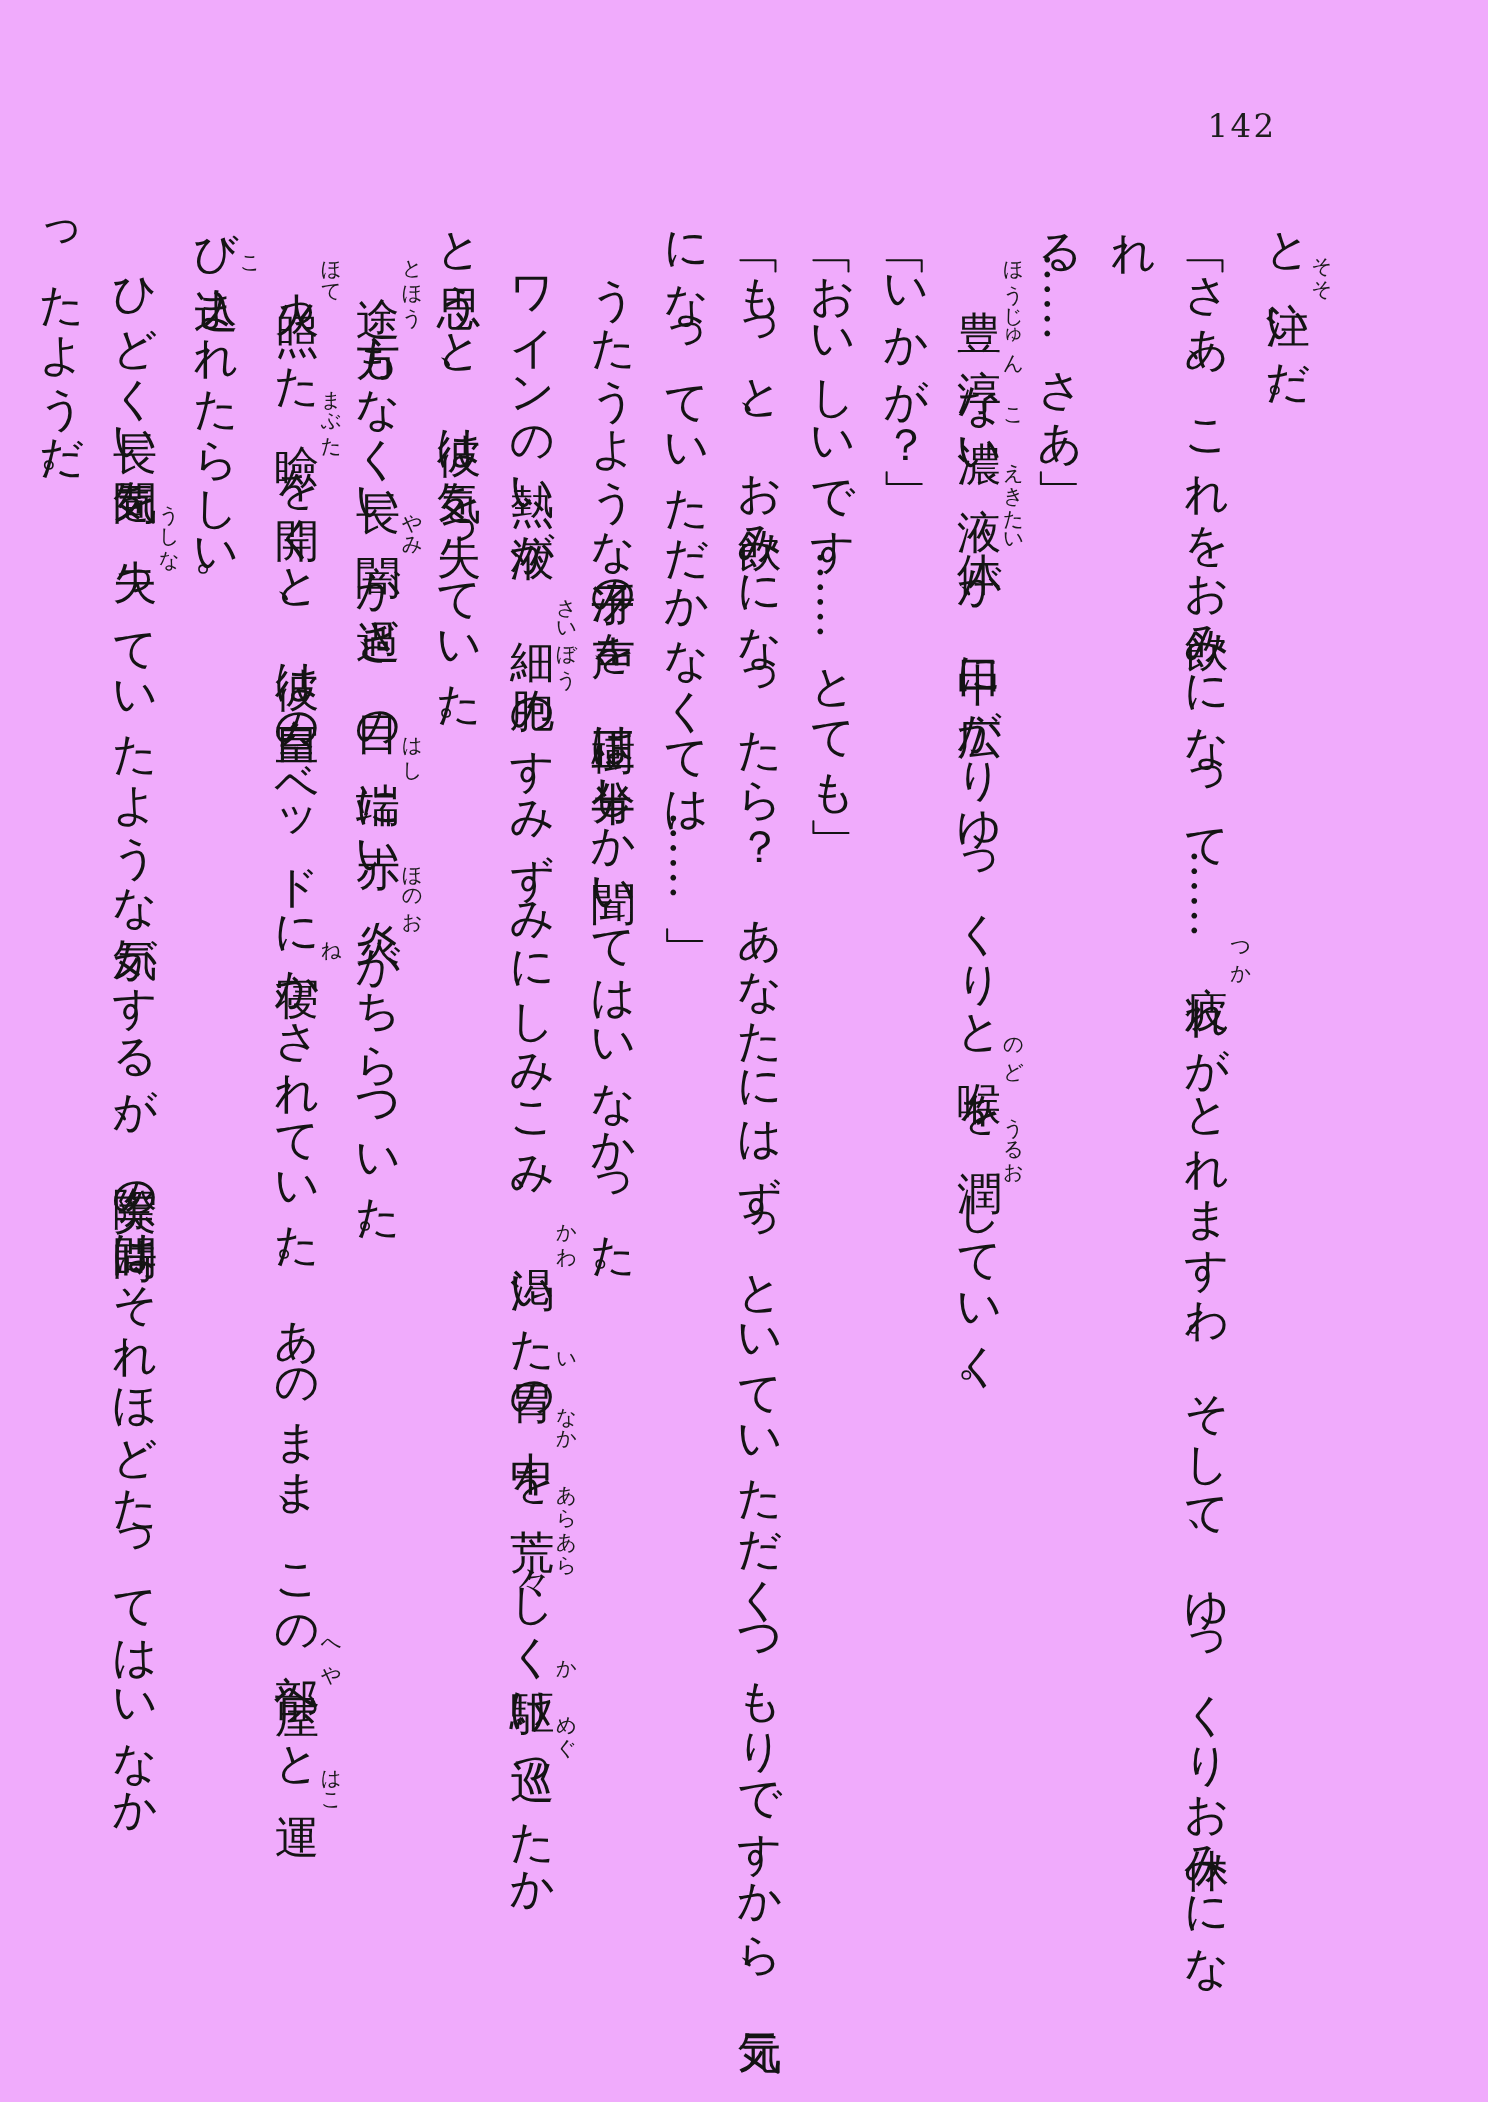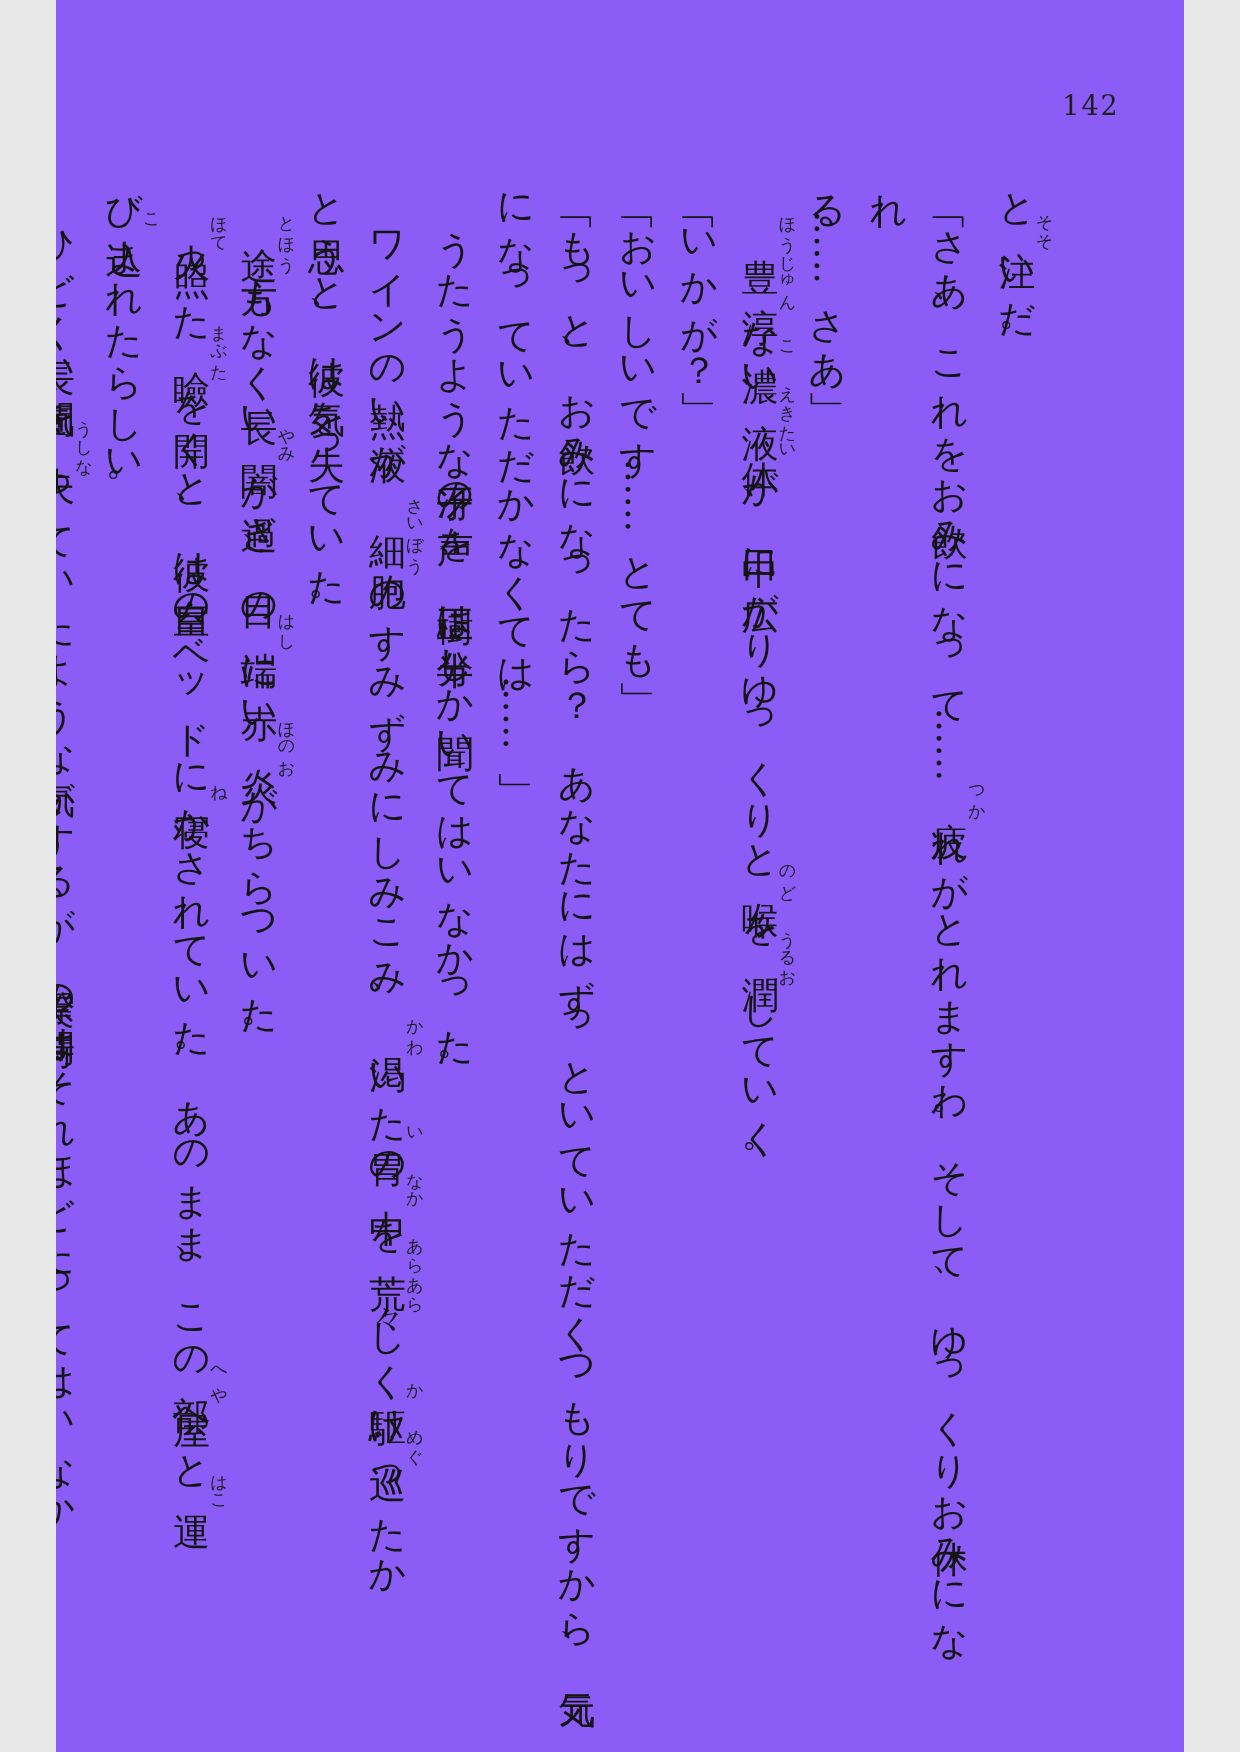--- a/index.html
+++ b/index.html
@@ -2,24 +2,24 @@
 <html lang="ja"><head>
 <meta charset="utf-8">
 <style>
   html, body {
     margin: 0;
     padding: 0;
     background: #e8e8e8;
   }
   .page {
     position: relative;
-    width: 1128px;
+    width: 1240px;
     height: 1752px;
     margin: 0 auto;
-    background: #8b5cf6;
+    background: #f0abfc;
     color: #141414;
     font-family: "DejaVu Serif", "Liberation Serif", serif;
     overflow: hidden;
   }
   .page-number {
     position: absolute;
     top: 90px;
     left: 985px;
     width: 100px;
     text-align: center;

